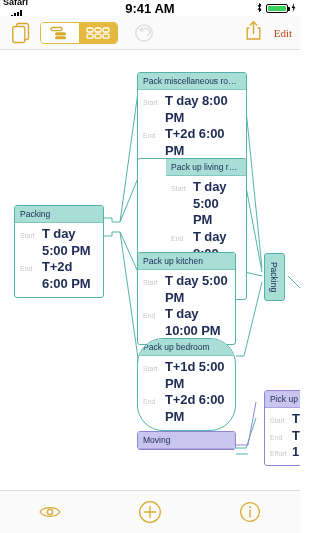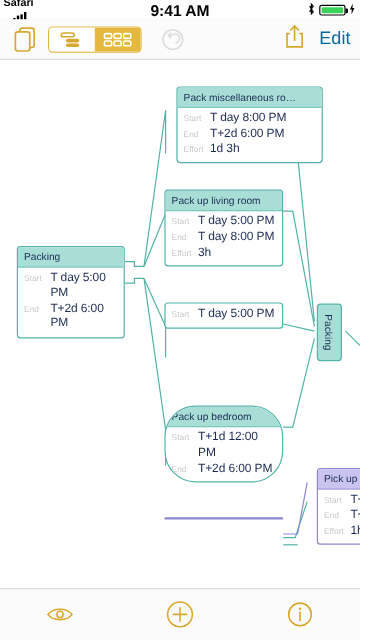--- a/index.html
+++ b/index.html
@@ -63,21 +63,21 @@
     border:1px solid #e3b83c; border-radius:4px; overflow:hidden;
     height:22px;
   }
   .seg > div{
     width:38px; display:flex;align-items:center;justify-content:center;
   }
   .seg .on{ background:#e5b93d; }
   .seg .off{ background:#fff; }
   .tb-undo{ margin-left:14px; width:24px;height:24px;display:flex;align-items:center;justify-content:center;}
   .tb-right{ margin-left:auto; display:flex; align-items:center; gap:12px;}
-  .tb-edit{ color:#0369a1; font-size:15px; }
+  .tb-edit{ color:#c2410c; font-size:11px;font-family:Liberation Serif, serif; }
 
   
   .canvas{
     position:absolute; left:0; top:50px;
     width:300px; height:440px;
     background:#ffffff;
     overflow:hidden;
   }
   .wires{ position:absolute; left:0; top:0; width:300px; height:440px; }
 
@@ -98,21 +98,21 @@
     white-space:nowrap;
     overflow:hidden;
     text-overflow:ellipsis;
     border-bottom:1px solid #7ec9be;
   }
   .card .rows{ padding:3px 5px 4px 5px; }
   .row{ display:flex; align-items:baseline; line-height:1.28; }
   .row .lb{
     width:22px; color:#c9c9c9; font-size:7px; flex:none;
   }
-  .row .vl{ color:#1d2b55; font-size:10px; font-weight:normal; letter-spacing:-0.1px;}
+  .row .vl{ color:#1d2b55; font-size:13px; font-weight:bold; letter-spacing:-0.1px;}
 
   
   .card.purple{ border-color:#8d86d6; }
   .card.purple .hd{ background:#c9c5ee; border-bottom-color:#a9a3e0; }
 
   
   .vcard{
     position:absolute;
     background:#a8ded6;
     border:1px solid #53b3a8;
@@ -263,71 +263,76 @@
         <span class="lb">Start</span>
         <span class="vl">T day 5:00 PM</span>
       </div>
       <div class="row">
         <span class="lb">End</span>
         <span class="vl">T+2d 6:00 PM</span>
       </div>
     </div>
   </div>
 
-  <div class="card" style="left:147px; top:22px; width:122px;">
+  <div class="card" style="left:137px; top:22px; width:110px;">
     <div class="hd">Pack miscellaneous ro…</div>
     <div class="rows">
       <div class="row">
         <span class="lb">Start</span>
         <span class="vl">T day 8:00 PM</span>
       </div>
       <div class="row">
         <span class="lb">End</span>
         <span class="vl">T+2d 6:00 PM</span>
       </div>
       <div class="row">
         <span class="lb">Effort</span>
         <span class="vl">1d 3h</span>
       </div>
     </div>
   </div>
 
-  <div class="card" style="left:137px; top:108px; width:99px;">
+  <div class="card" style="left:137px; top:108px; width:110px;padding-left:28px;">
     <div class="hd">Pack up living room</div>
     <div class="rows">
       <div class="row">
         <span class="lb">Start</span>
         <span class="vl">T day 5:00 PM</span>
       </div>
       <div class="row">
         <span class="lb">End</span>
         <span class="vl">T day 8:00 PM</span>
       </div>
       <div class="row">
         <span class="lb">Effort</span>
         <span class="vl">3h</span>
       </div>
     </div>
   </div>
 
   <div class="card" style="left:137px; top:202px; width:99px;">
+    <div class="hd">Pack up kitchen</div>
     <div class="rows">
       <div class="row">
         <span class="lb">Start</span>
         <span class="vl">T day 5:00 PM</span>
+      </div>
+      <div class="row">
+        <span class="lb">End</span>
+        <span class="vl">T day 10:00 PM</span>
       </div>
     </div>
   </div>
 
   <div class="card" style="left:137px; top:288px; width:99px;border-radius:26px;">
     <div class="hd">Pack up bedroom</div>
     <div class="rows">
       <div class="row">
         <span class="lb">Start</span>
-        <span class="vl">T+1d 12:00 PM</span>
+        <span class="vl">T+1d 5:00 PM</span>
       </div>
       <div class="row">
         <span class="lb">End</span>
         <span class="vl">T+2d 6:00 PM</span>
       </div>
     </div>
   </div>
 
   <div class="vcard" style="left:264px; top:203px; width:21px; height:48px;">
     <span>Packing</span>
@@ -345,20 +350,21 @@
         <span class="vl">T+1</span>
       </div>
       <div class="row">
         <span class="lb">Effort</span>
         <span class="vl">1h</span>
       </div>
     </div>
   </div>
 
   <div class="card purple" style="left:137px; top:381px; width:99px;">
+    <div class="hd">Moving</div>
   </div>
 
 </div>
 
 <div class="bottombar">
   <div class="bb-btn">
     <svg width="24" height="16" viewBox="0 0 24 16">
       <path d="M2 8 C6 2.2 18 2.2 22 8 C18 13.8 6 13.8 2 8 Z" fill="none" stroke="#d8a92f" stroke-width="1.3"></path>
       <circle cx="12" cy="8" r="2.6" fill="none" stroke="#d8a92f" stroke-width="1.3"></circle>
     </svg>

